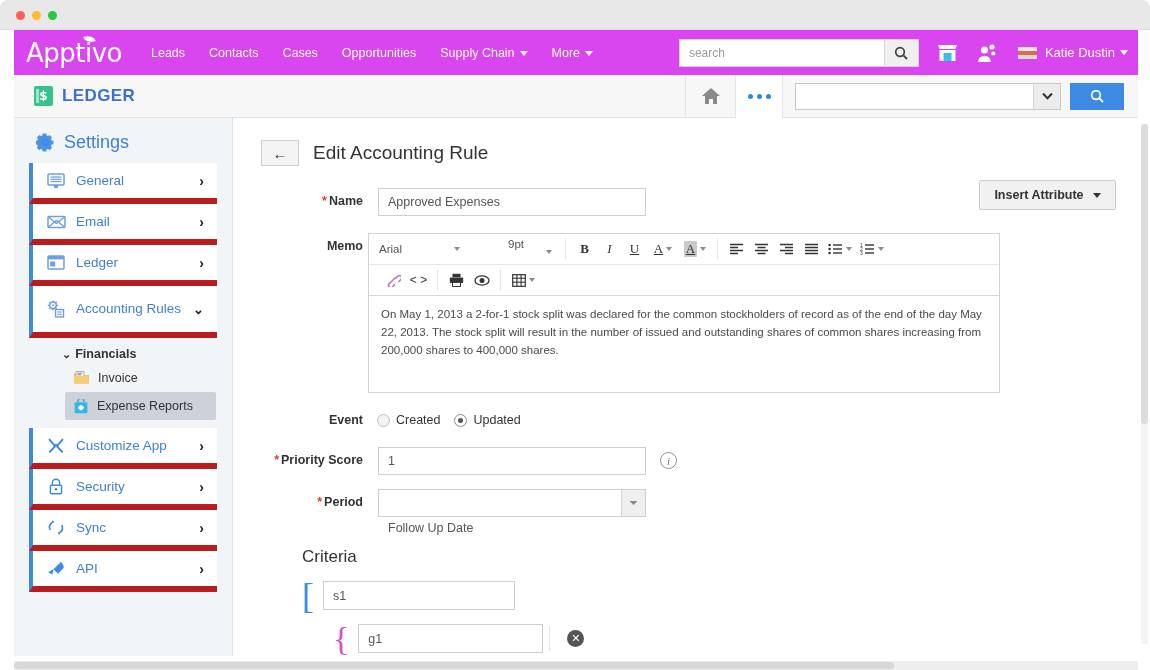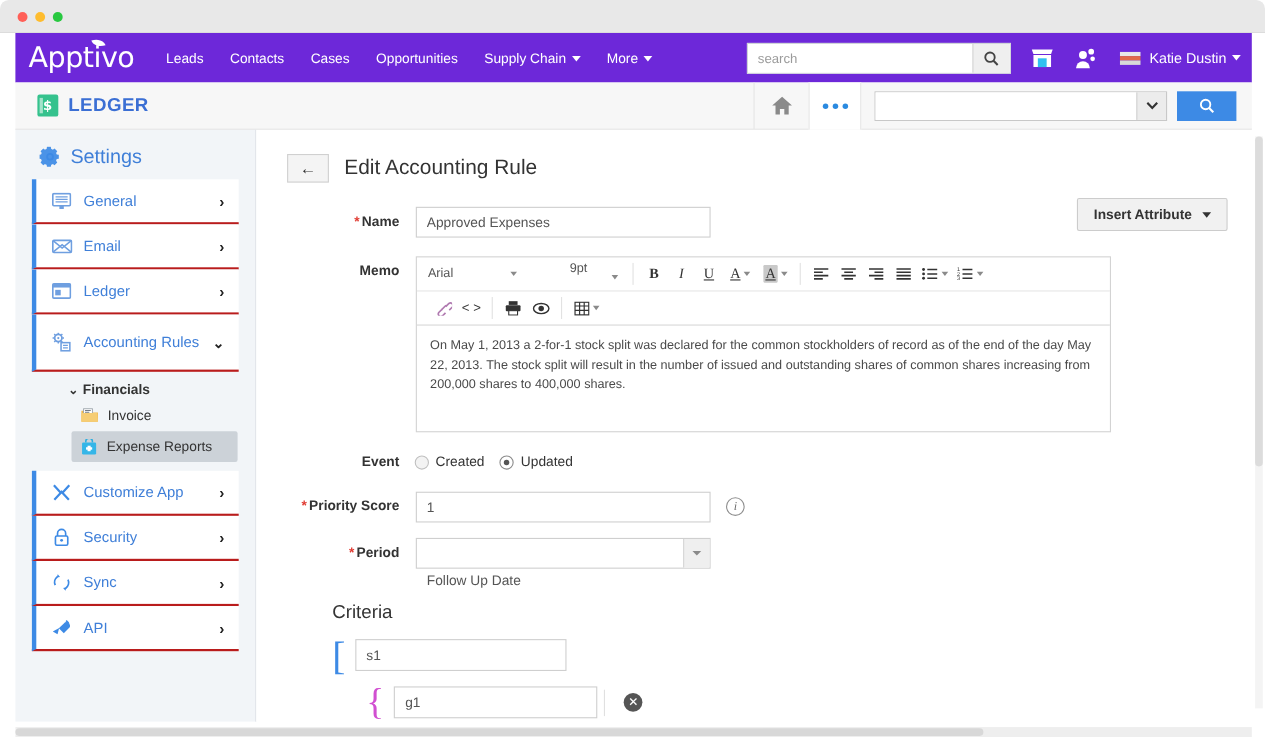--- a/index.html
+++ b/index.html
@@ -19,21 +19,21 @@
   }
   .dots { position: absolute; left: 16px; top: 11px; display: flex; gap: 7px; }
   .dot { width: 9px; height: 9px; border-radius: 50%; }
   .dot.red { background: #ff5f57; }
   .dot.yellow { background: #febc2e; }
   .dot.green { background: #28c840; }
 
   
   .topnav {
     position: absolute; left: 14px; top: 30px; width: 1124px; height: 45px;
-    background: #6d28d9;
+    background: #d946ef;
     display: flex; align-items: center;
   }
   .logo {
     margin-left: 6px; color: #fff; font-size: 26px; letter-spacing: -0.5px;
     font-family: "DejaVu Sans", sans-serif; position: relative; line-height: 1;
     padding-left: 6px;
   }
   .logo .leaf {
     position: absolute; right: 27px; top: -5px; width: 11px; height: 8px;
     background: #fff;
@@ -127,21 +127,21 @@
   }
   .settings-head {
     display: flex; align-items: center; padding: 14px 0 10px 22px;
     color: #3f7fd8; font-size: 18px;
   }
   .settings-head .gear { margin-right: 9px; }
 
   .side-item {
     display: flex; align-items: center; height: 41px; background: #fff;
     border-left: 4px solid #3d8ae5; margin: 0 15px 0 15px; position: relative;
-    cursor: pointer; border-bottom: 2px solid #b91c1c;
+    cursor: pointer; border-bottom: 6px solid #b91c1c;
   }
   .side-item.tall { height: 52px; }
   .side-ico { width: 22px; margin: 0 9px 0 12px; display: flex; justify-content: center; }
   .side-label { color: #3f7fd8; font-size: 13.5px; line-height: 1.18; }
   .chev { position: absolute; right: 13px; color: #222; font-size: 14px; font-weight: bold; }
   .chev.down { font-size: 13px; }
 
   .sub-group {
     display: flex; align-items: center; margin: 9px 0 3px 48px;
     font-size: 12.5px; color: #333; font-weight: bold; cursor: pointer;
@@ -188,21 +188,21 @@
     border: 1px solid #cccccc; background: #f1f1f1; font-size: 12.5px; font-weight: bold;
     color: #333; padding: 7px 14px; cursor: pointer; border-radius: 2px;
   }
   .caret-dark {
     display: inline-block; width: 0; height: 0; margin-left: 6px;
     border-left: 4px solid transparent; border-right: 4px solid transparent;
     border-top: 5px solid #333; vertical-align: middle;
   }
 
   
-  .editor { margin-left: 15px; width: 632px; border: 1px solid #d3d3d3; background: #fff; }
+  .editor { margin-left: 5px; width: 632px; border: 1px solid #d3d3d3; background: #fff; }
   .tb-row {
     display: flex; align-items: center; height: 31px; padding: 0 4px;
     border-bottom: 1px solid #e6e6e6;
   }
   .tb-row.r2 { border-bottom: 1px solid #d8d8d8; }
   .tb-select {
     display: flex; align-items: center; height: 22px; width: 94px;
     font-size: 11.5px; color: #555; padding-left: 6px; cursor: pointer;
   }
   .tb-select.sm { width: 92px; flex-direction: column; }

